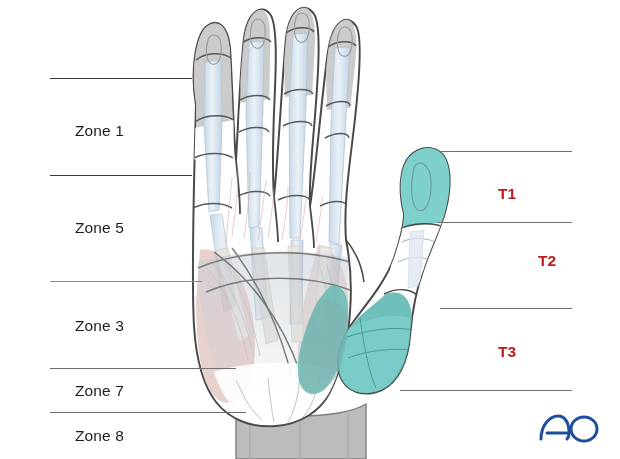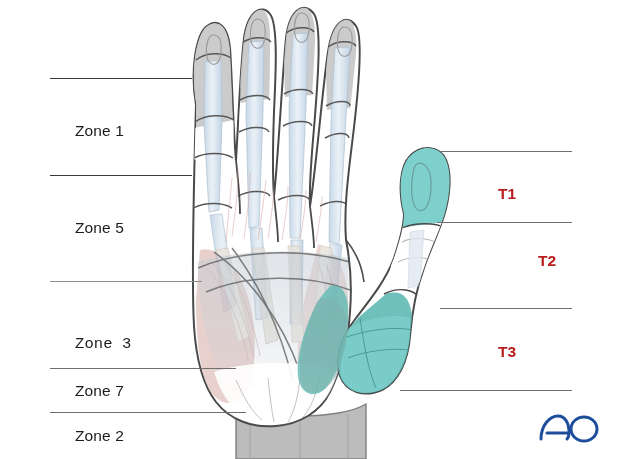--- a/index.html
+++ b/index.html
@@ -309,23 +309,23 @@
   </svg>
 
   <div class="zone-rule" style="left:50px;  top:78px;  width:142px;"></div>
   <div class="zone-rule" style="left:50px;  top:175px; width:142px;"></div>
   <div class="zone-rule softer" style="left:50px;  top:281px; width:152px;"></div>
   <div class="zone-rule soft" style="left:50px;  top:368px; width:186px;"></div>
   <div class="zone-rule soft" style="left:50px;  top:412px; width:196px;"></div>
 
   <div class="zone-label" style="left:75px; top:122px;">Zone 1</div>
   <div class="zone-label" style="left:75px; top:219px;">Zone 5</div>
-  <div class="zone-label" style="left:75px; top:335px;font-family:Liberation Mono, monospace;">Zone 3</div>
+  <div class="zone-label" style="left:75px; top:317px;">Zone 3</div>
   <div class="zone-label" style="left:75px; top:382px;">Zone 7</div>
-  <div class="zone-label" style="left:75px; top:427px;">Zone 2</div>
+  <div class="zone-label" style="left:75px; top:427px;">Zone 8</div>
 
   <div class="zone-rule soft" style="left:440px; top:151px; width:132px;"></div>
   <div class="zone-rule soft" style="left:437px; top:222px; width:135px;"></div>
   <div class="zone-rule soft" style="left:440px; top:308px; width:132px;"></div>
   <div class="zone-rule soft" style="left:400px; top:390px; width:172px;"></div>
 
   <div class="t-label" style="left:498px; top:185px;">T1</div>
   <div class="t-label" style="left:498px; top:252px;margin-left:40px;">T2</div>
   <div class="t-label" style="left:498px; top:343px;">T3</div>
 

